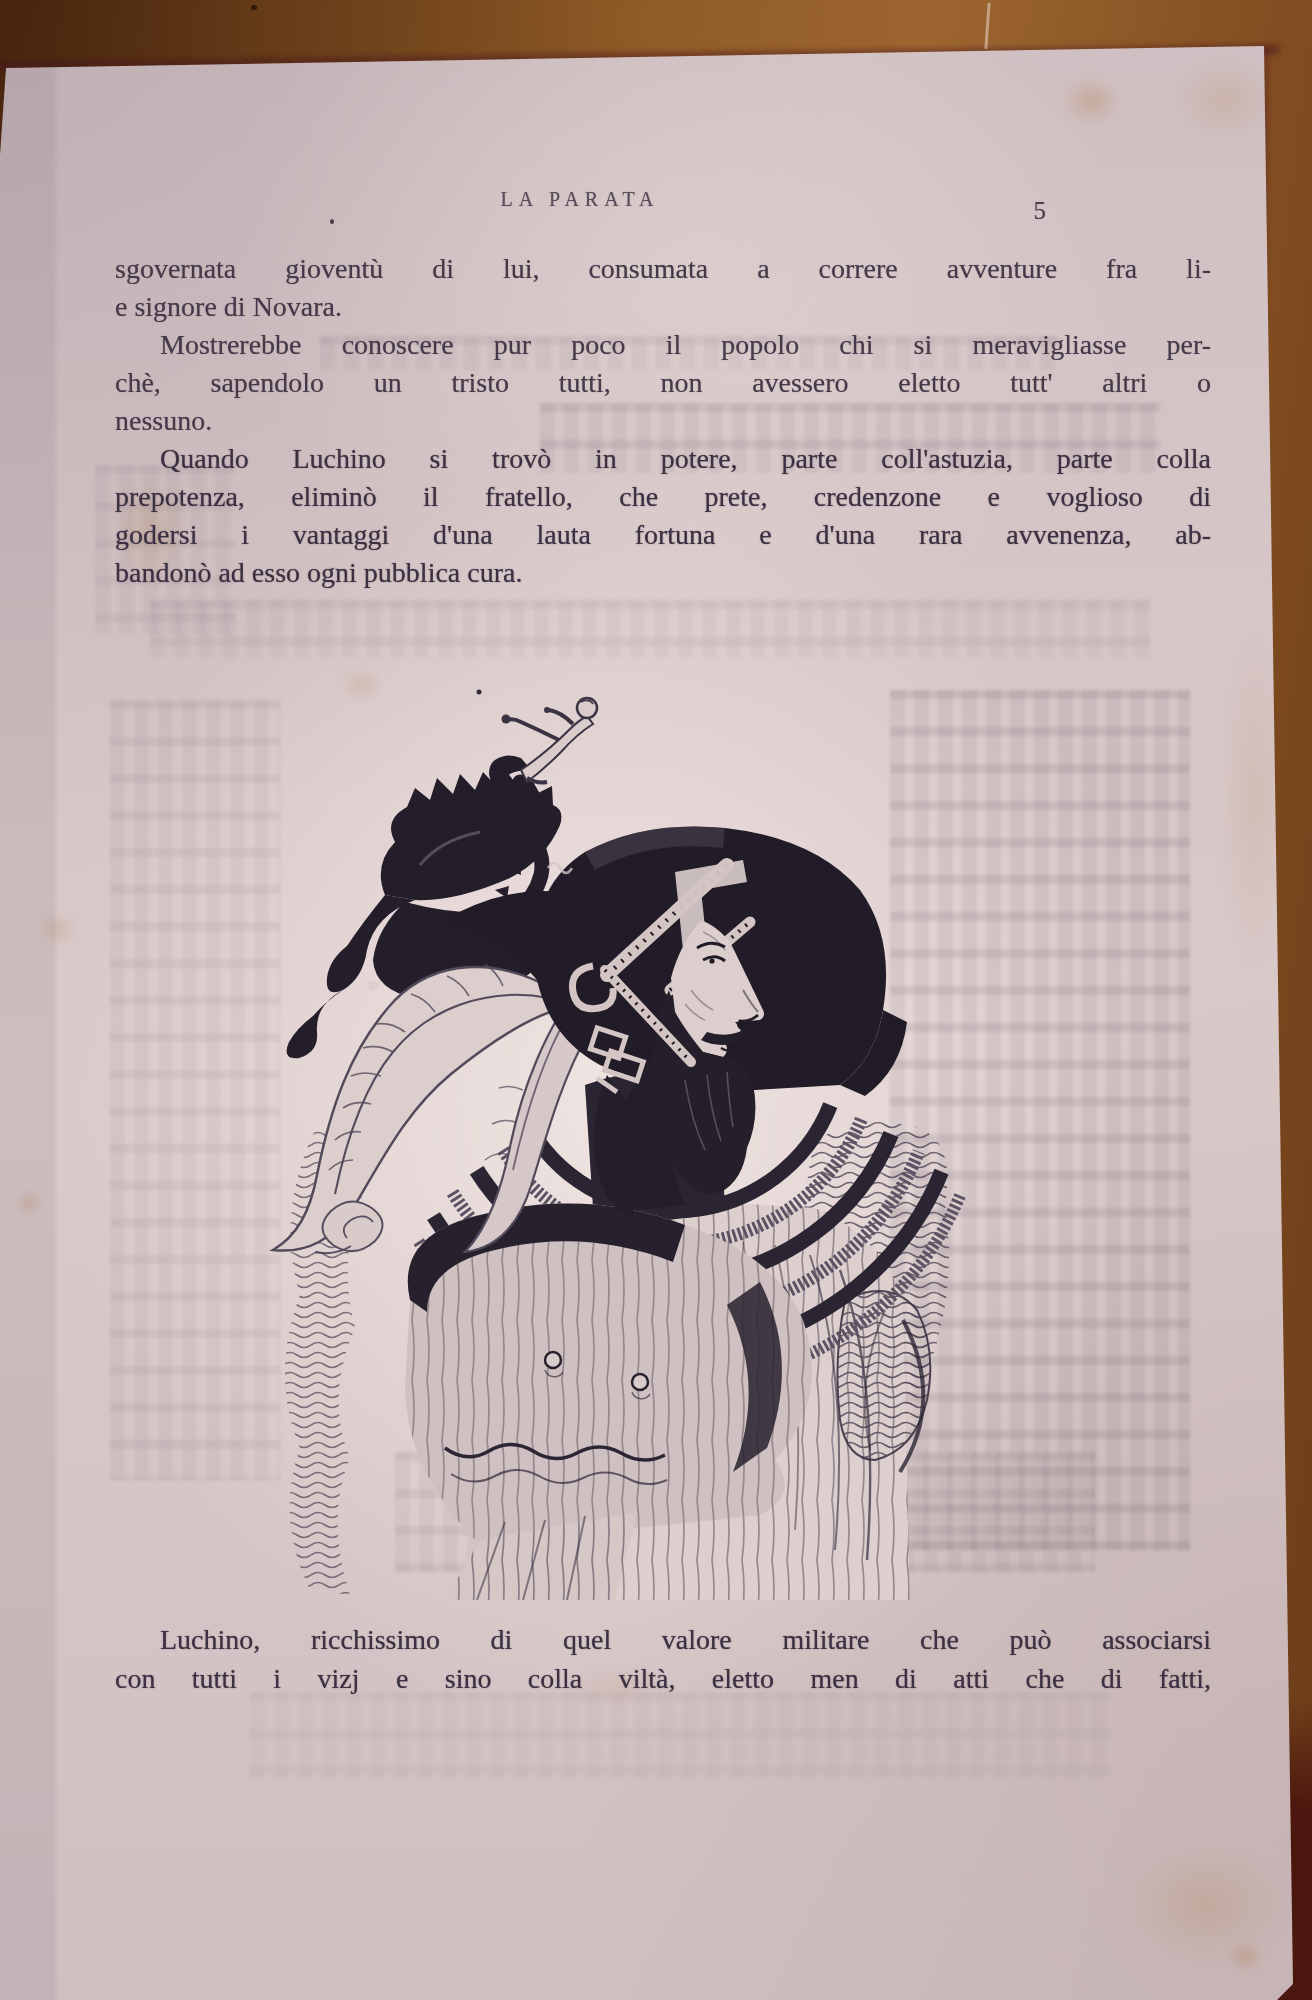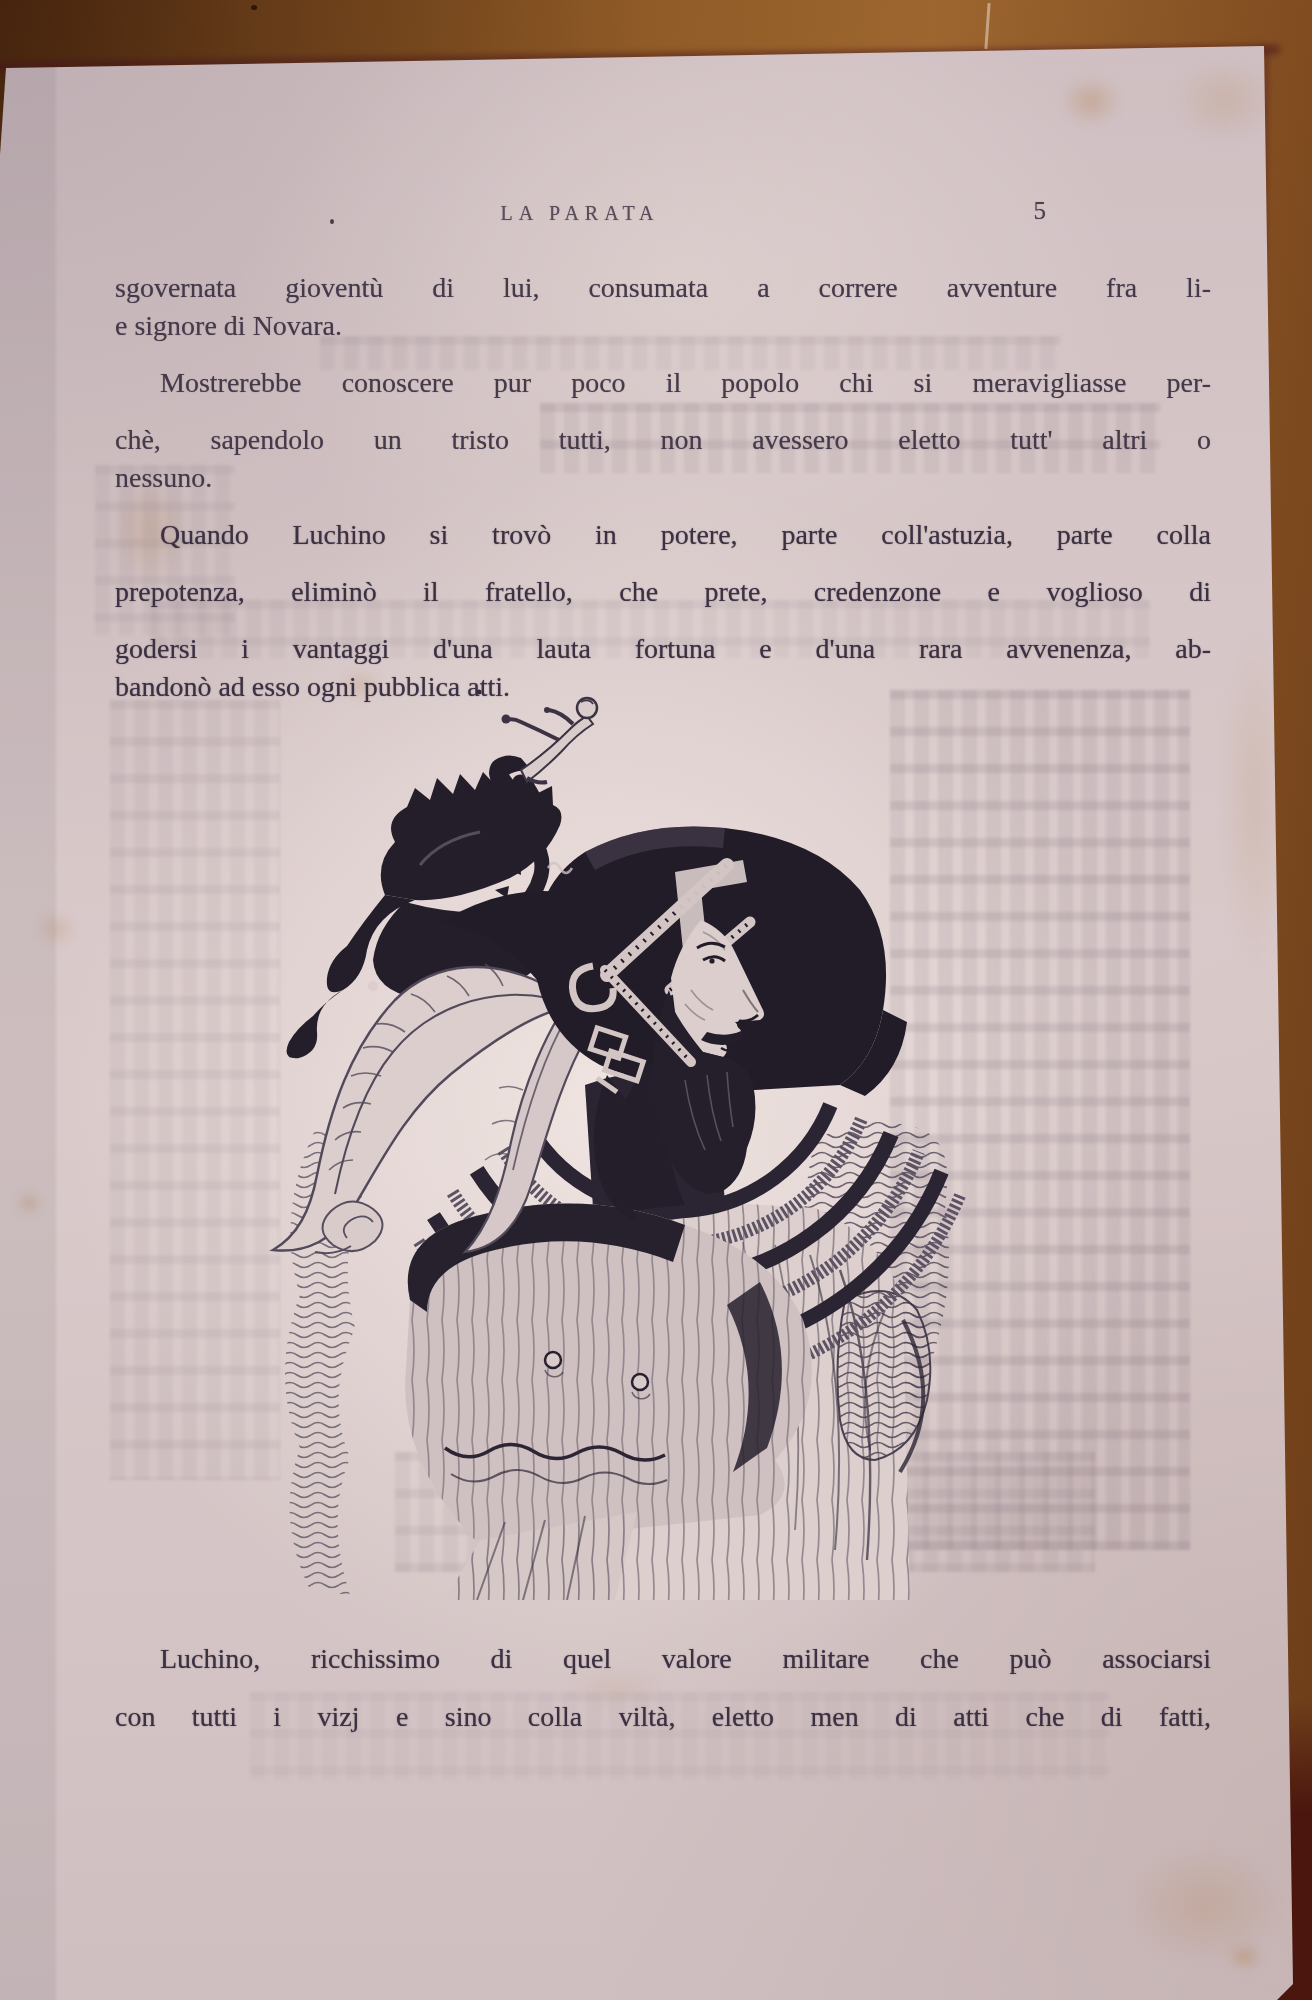--- a/index.html
+++ b/index.html
@@ -26,31 +26,31 @@
   }
   .ghost{position:absolute;pointer-events:none;mix-blend-mode:multiply;opacity:var(--o,.5);
     background-image:
       repeating-linear-gradient(90deg, rgba(104,92,112,.15) 0 15px, rgba(104,92,112,0) 15px 24px),
       repeating-linear-gradient(180deg, rgba(104,92,112,.20) 0 9px, rgba(104,92,112,0) 9px 37px);
     filter:blur(1.6px);}
   .fox{position:absolute;pointer-events:none;border-radius:50%;filter:blur(5px);
     background:radial-gradient(closest-side, rgba(173,120,62,var(--a,.3)), rgba(173,120,62,0) 72%);}
   .speck{position:absolute;border-radius:50%;background:#38281f;}
   
-  .runhead{position:absolute;left:455px;top:202px;width:250px;text-align:center;
+  .runhead{position:absolute;left:455px;top:188px;width:250px;text-align:center;
     font-size:20px;letter-spacing:6px;color:#584d5a;
     text-shadow:0 0 1px rgba(88,77,90,.6);}
   .pageno{position:absolute;left:1000px;top:197px;width:46px;text-align:right;
     font-size:25px;color:#4c4150;text-shadow:0 0 1px rgba(76,65,80,.5);}
   .bodyblock{position:absolute;left:115px;width:1096px;font-size:28px;line-height:38px;
     color:#453a4a;text-shadow:0 0 1px rgba(69,58,74,.55);}
   .blk-top{top:250px;}
   .blk-bottom{top:1620px;line-height:39px;color:#3c3242;text-shadow:0 0 1px rgba(60,50,66,.6);}
   .line{display:block;width:100%;}
-  .jl{text-align:justify;text-align-last:justify;margin-top:19px;}
+  .jl{text-align:justify;text-align-last:justify;}
   .ind{padding-left:45px;width:calc(100% - 45px);}
   .darker{color:#3b3142;text-shadow:0 0 1.2px rgba(59,49,66,.7);}
   .engraving{position:absolute;left:255px;top:660px;width:900px;height:940px;}
 </style>
 </head>
 <body>
 
 <div class="shadowline" style="left:-5px;top:53px;width:1285px;height:10px;background:rgba(70,20,28,.5);transform:rotate(-0.75deg);"></div>
 <div class="shadowline" style="left:1261px;top:46px;width:8px;height:1945px;background:rgba(88,28,34,.45);transform:rotate(0.85deg);transform-origin:top left;"></div>
 <div class="speck" style="left:251px;top:5px;width:6px;height:5px;background:#2e1608;"></div>
@@ -84,21 +84,21 @@
 
   <div class="bodyblock blk-top">
     <span class="line jl">sgovernata gioventù di lui, consumata a correre avventure fra li-</span>
     <span class="line">e signore di Novara.</span>
     <span class="line jl ind">Mostrerebbe conoscere pur poco il popolo chi si meravigliasse per-</span>
     <span class="line jl">chè, sapendolo un tristo tutti, non avessero eletto tutt' altri o</span>
     <span class="line">nessuno.</span>
     <span class="line jl ind darker">Quando Luchino si trovò in potere, parte coll'astuzia, parte colla</span>
     <span class="line jl darker">prepotenza, eliminò il fratello, che prete, credenzone e voglioso di</span>
     <span class="line jl darker">godersi i vantaggi d'una lauta fortuna e d'una rara avvenenza, ab-</span>
-    <span class="line darker">bandonò ad esso ogni pubblica atti.</span>
+    <span class="line darker">bandonò ad esso ogni pubblica cura.</span>
   </div>
 
   <svg class="engraving" viewBox="0 0 900 940" xmlns="http://www.w3.org/2000/svg">
     <defs>
       <pattern id="scr" width="28" height="10" patternUnits="userSpaceOnUse">
         <path d="M0 5 q7 -5 14 0 t14 0" fill="none" stroke="#564e5e" stroke-width="1.6"></path>
       </pattern>
       <pattern id="vl" width="15" height="60" patternUnits="userSpaceOnUse">
         <path d="M7 0 q4 30 0 60" fill="none" stroke="#3b3344" stroke-width="1.7"></path>
       </pattern>

